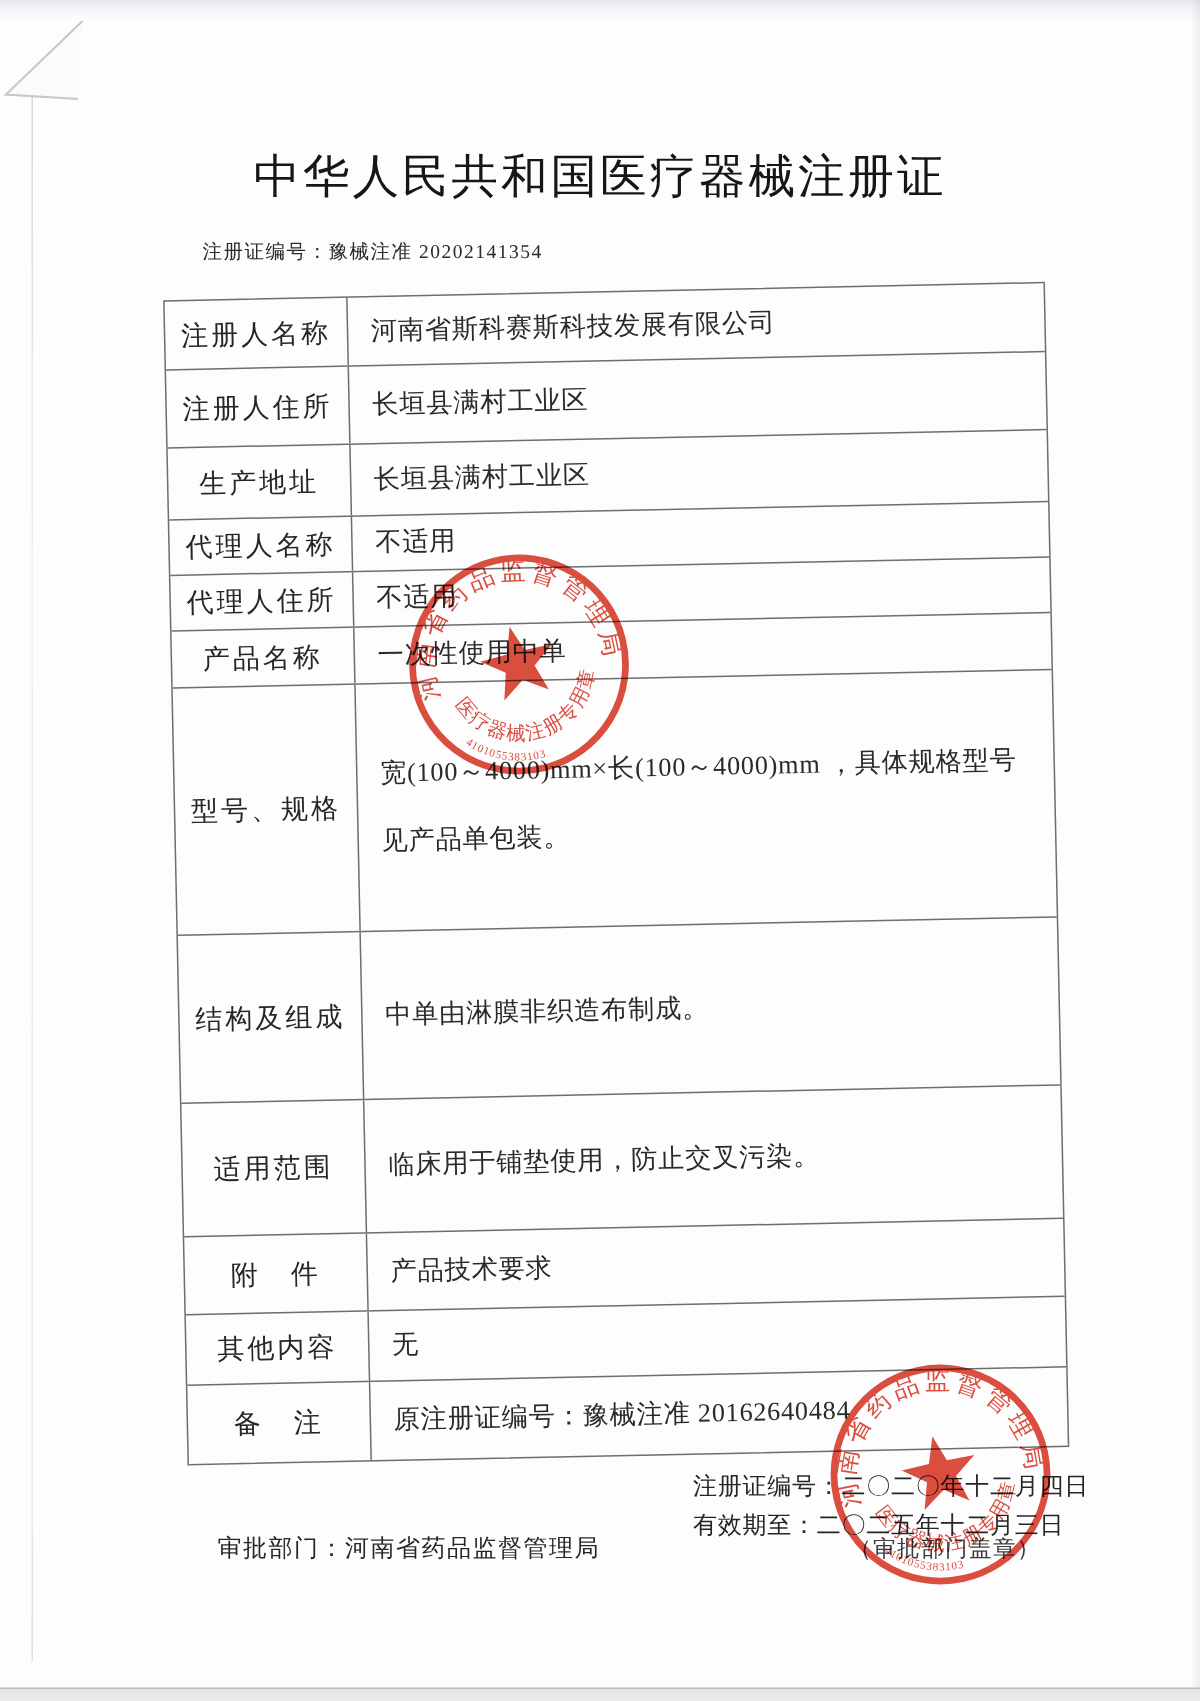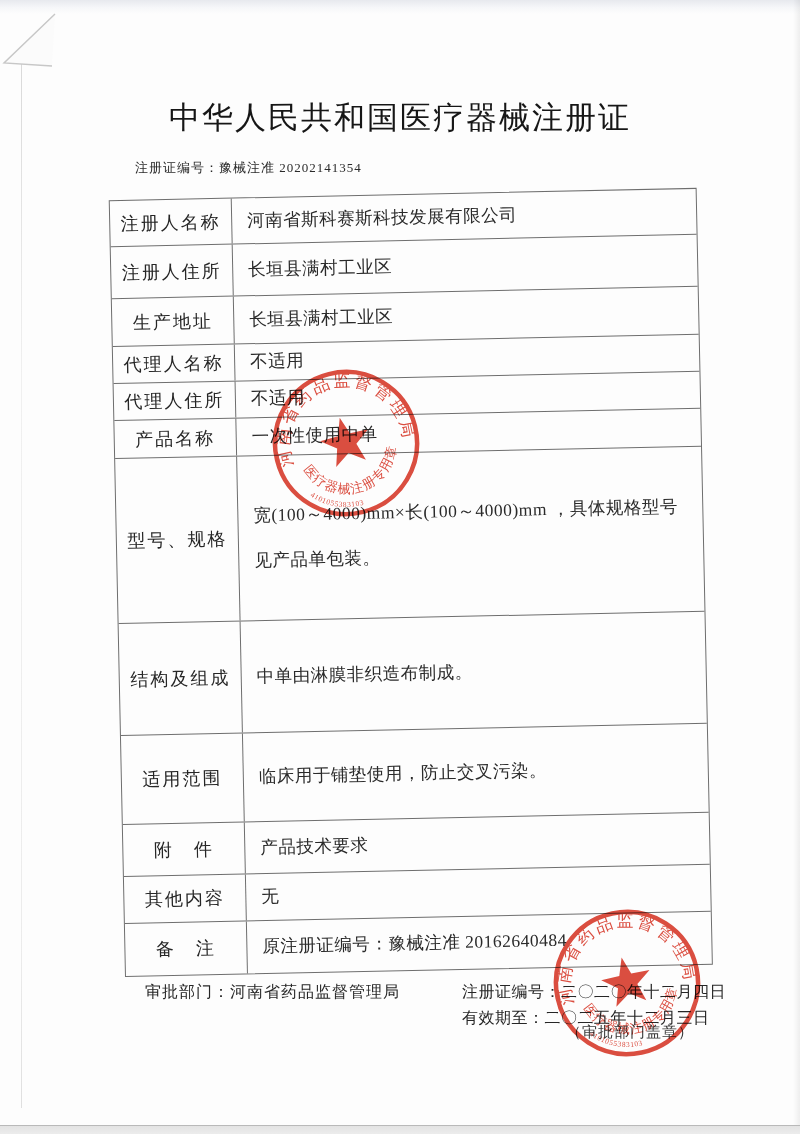--- a/index.html
+++ b/index.html
@@ -39,21 +39,21 @@
   .row:nth-child(5){height:37px}
   .row:nth-child(6){height:38px}
   .row:nth-child(7){height:165px}
   .row:nth-child(8){height:112px}
   .row:nth-child(9){height:89px}
   .row:nth-child(10){height:52px}
   .row:nth-child(11){height:47px}
   .row:nth-child(12){height:53px}
   .row:nth-child(7) .value{line-height:2.55;}
   
-  .footer-left{position:absolute;left:145px;top:982px;font-size:16px;letter-spacing:1px;color:#262626;white-space:nowrap;}
+  .footer-left{position:absolute;left:145px;top:1022px;font-size:16px;letter-spacing:1px;color:#262626;white-space:nowrap;}
   .footer-right{position:absolute;left:462px;top:979px;font-size:16px;letter-spacing:.5px;color:#262626;line-height:26px;white-space:nowrap;}
   .seal-note{position:absolute;left:566px;top:1023px;font-size:15px;letter-spacing:1px;color:#3a3a3a;white-space:nowrap;}
   
   .stamp{position:absolute;mix-blend-mode:multiply;opacity:.9;}
   .stamp-1{left:266px;top:363px;transform:rotate(-14deg);}
   .stamp-2{left:547px;top:903px;transform:rotate(-12deg);}
 </style>
 </head>
 <body>
 

